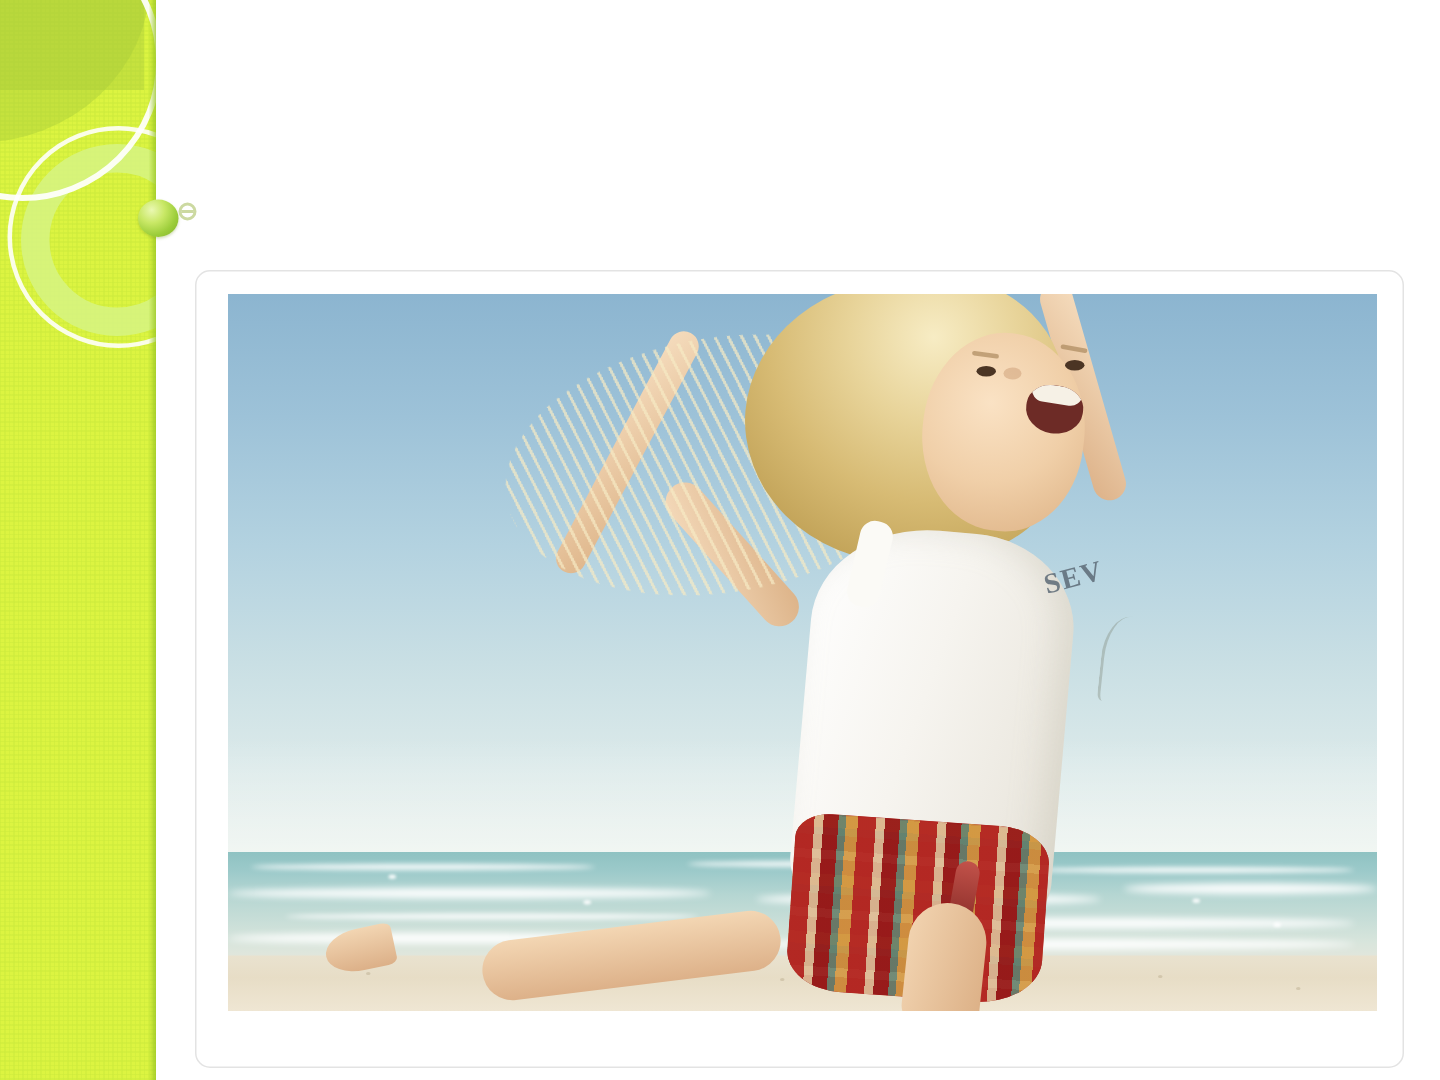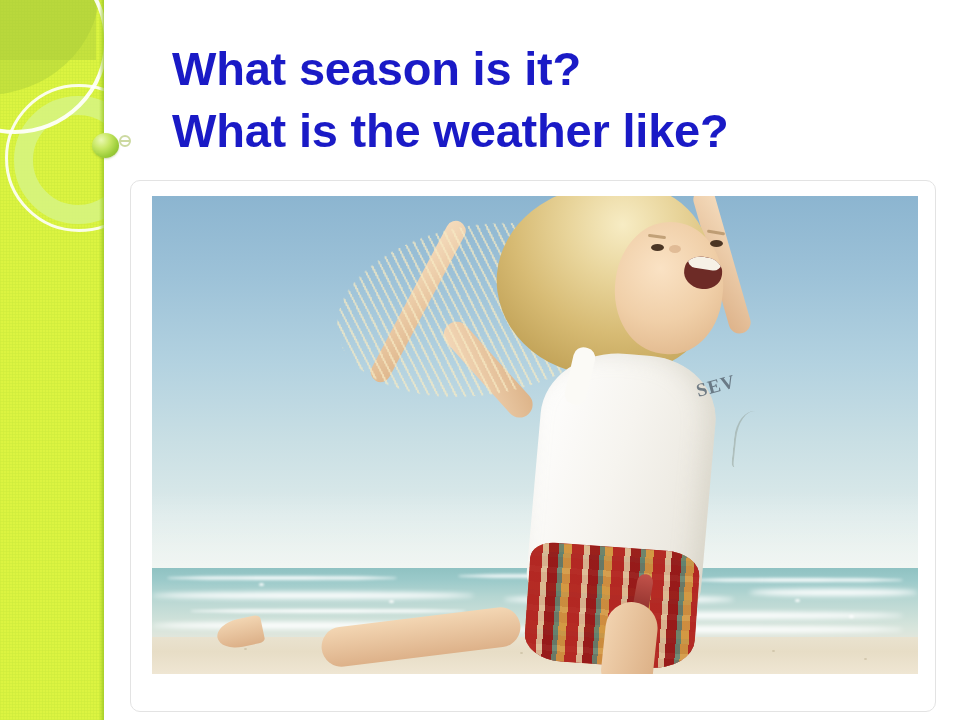--- a/index.html
+++ b/index.html
@@ -506,24 +506,20 @@
     <div class="quad-block"></div>
     <div class="arc-dark"></div>
     <div class="ring-pale"></div>
     <div class="ring-white-top"></div>
     <div class="ring-white-bot"></div>
     <div class="sidebar-edge"></div>
   </div>
   <div class="sphere"></div>
   <div class="sphere-mark"></div>
 
-  <div class="title-block">
-    <div class="title-line">What season is it?</div>
-    <div class="title-line">What is the weather like?</div>
-  </div>
 
   <div class="photo-frame"></div>
 
   <div class="photo">
 
     <div class="sky"></div>
     <div class="haze"></div>
 
     <div class="sea">
       <div class="wave" style="left:2%;  top:12%; width:30%;"></div>

